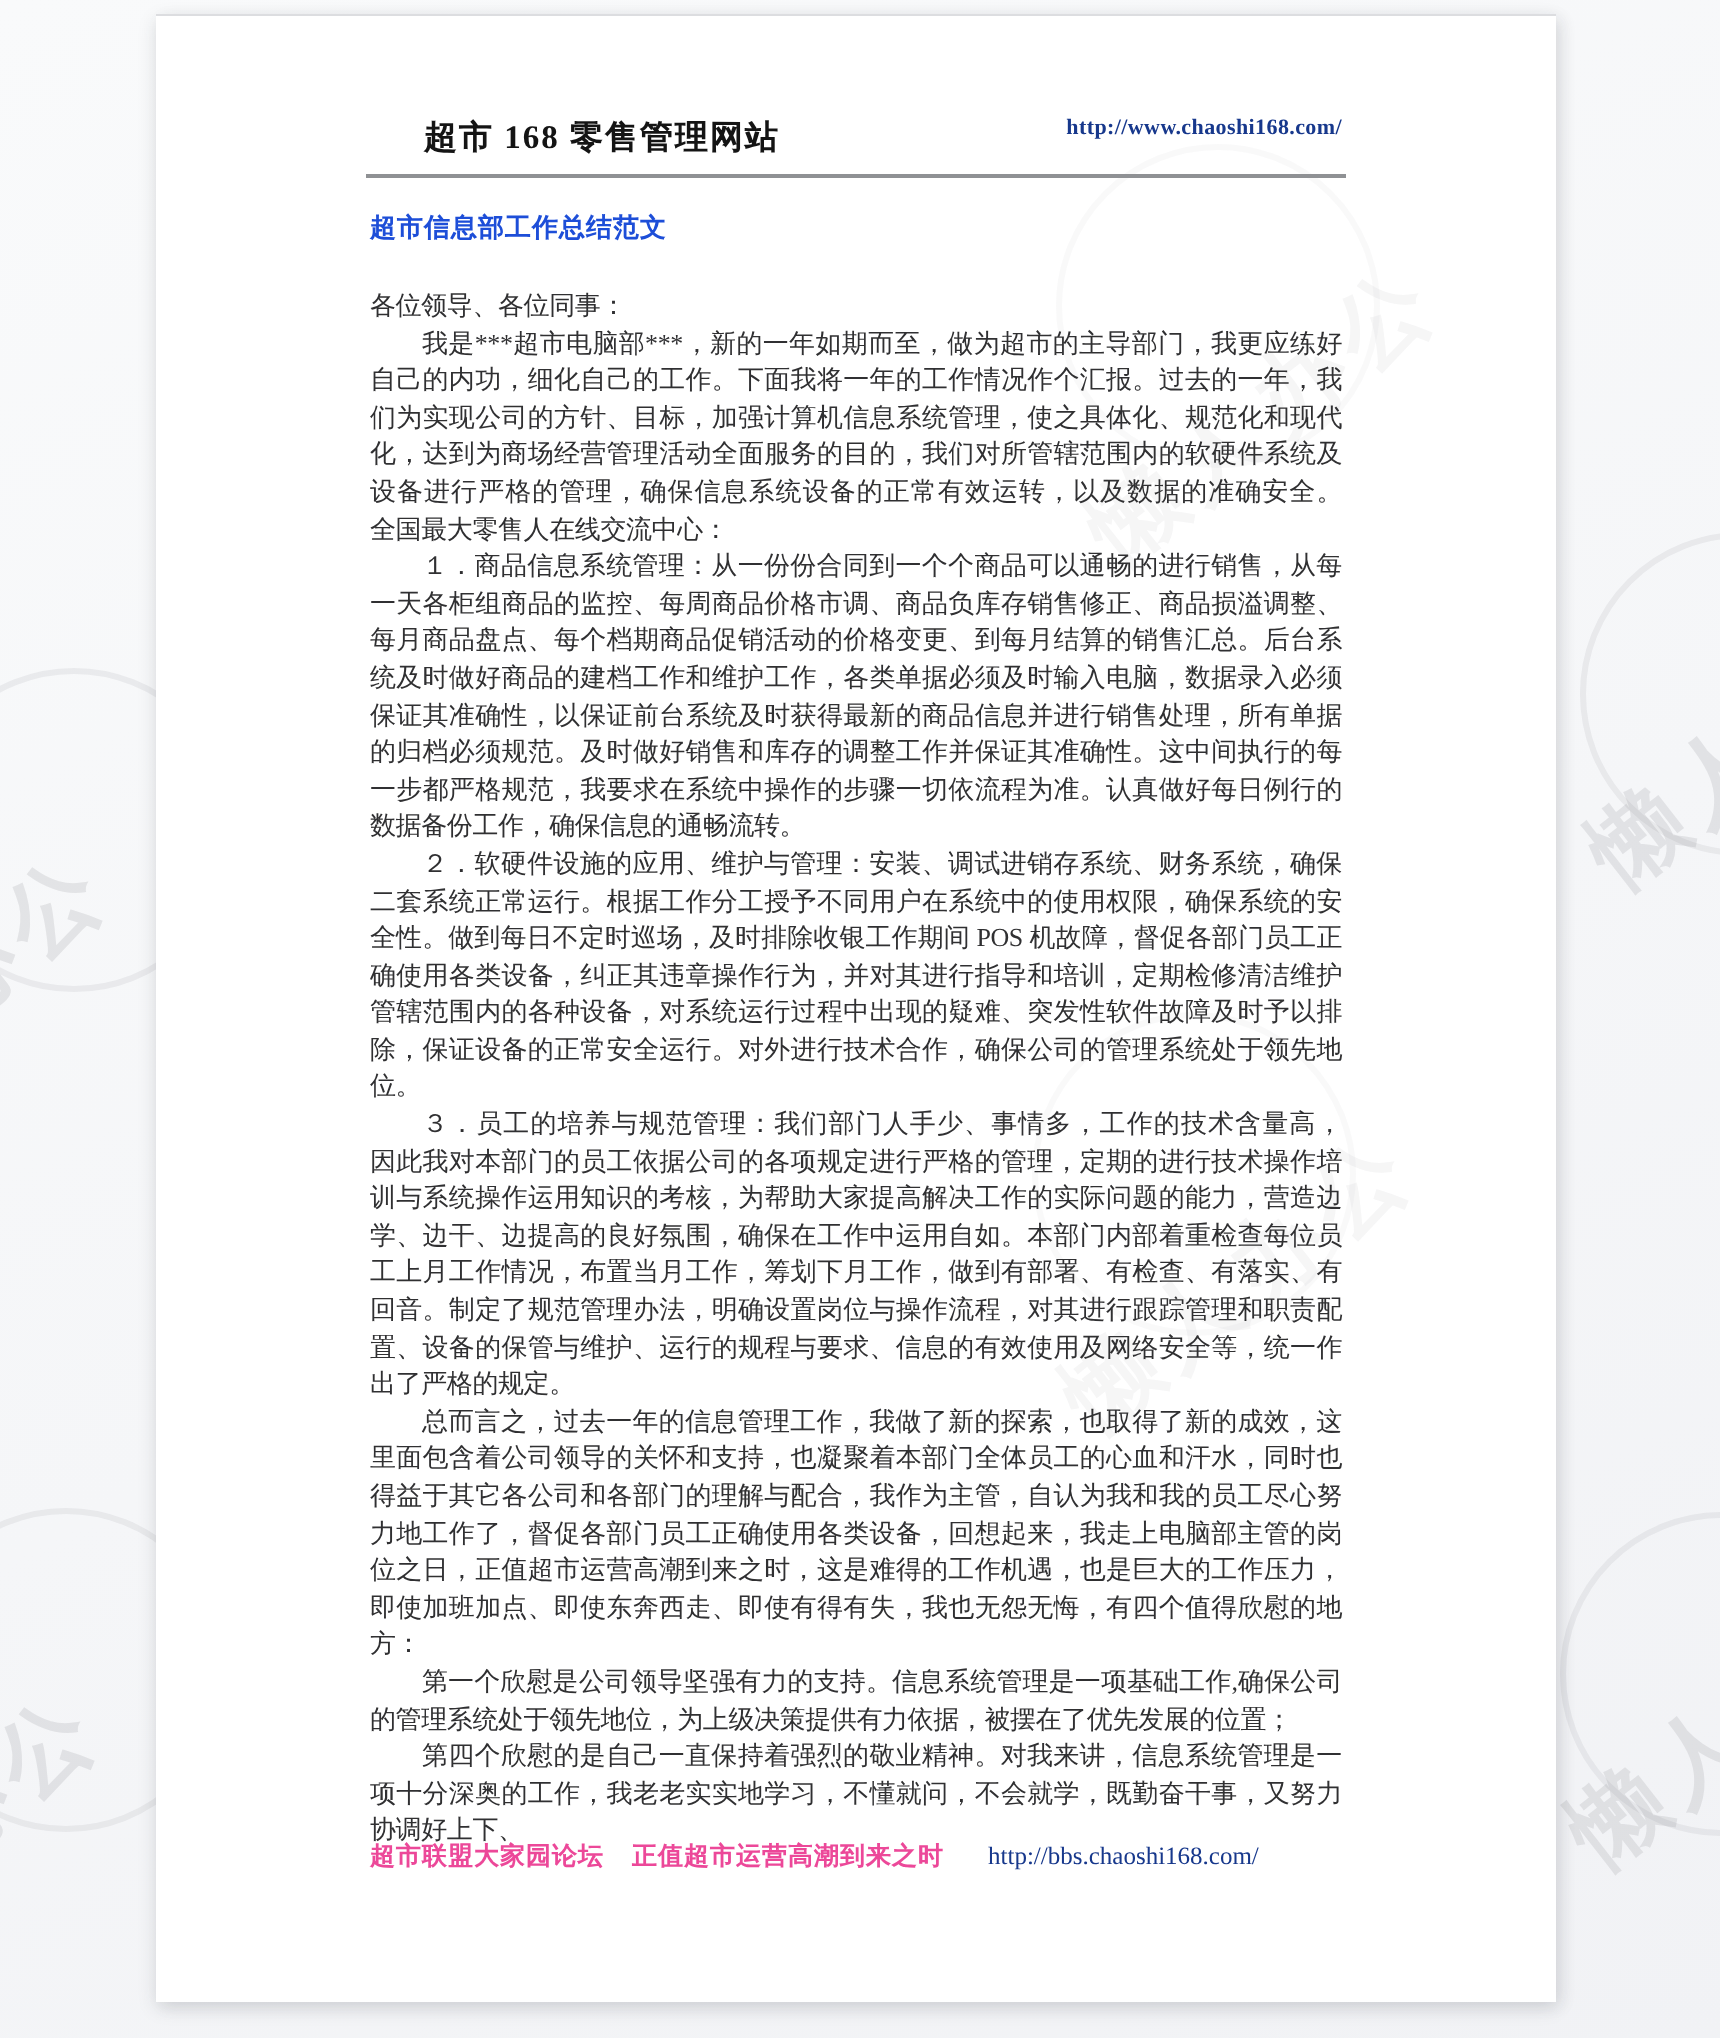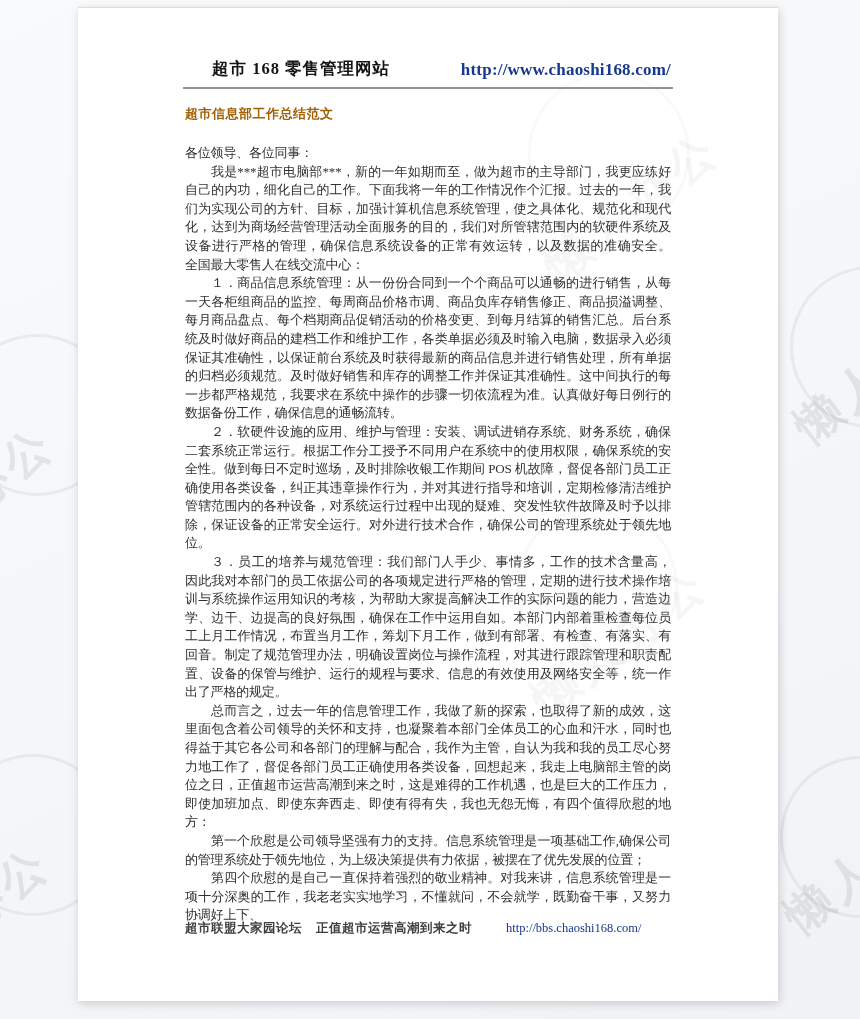--- a/index.html
+++ b/index.html
@@ -35,56 +35,56 @@
     border-top:1px solid #dcdde0;
     box-shadow:0 3px 9px rgba(40,45,55,0.13),3px 2px 8px rgba(40,45,55,0.07);
   }
   .wm-on-page{opacity:0.45;z-index:1;}
   .wm-page-1{left:432px;top:98px;}
   .wm-page-2{left:420px;top:532px;}
 
   .page-content{position:relative;z-index:2;padding:0 107px;}
 
   
-  .doc-header{display:flex;align-items:flex-end;padding-top:50px;}
+  .doc-header{display:flex;align-items:flex-start;padding-top:50px;}
   .site-name{
     margin-left:27px;font-size:16.5px;font-weight:700;color:#141414;letter-spacing:1px;
     font-family:"Liberation Serif","DejaVu Serif",serif;
   }
   .site-url{
-    margin-left:auto;font-size:17px;font-weight:700;color:#17388c;
+    margin-left:auto;font-size:11px;font-weight:700;color:#17388c;
     text-decoration:none;letter-spacing:0.2px;
   }
   .divider{height:2px;background:#8f9194;margin:7px -2px 0 -2px;}
 
   
   .doc-title{
-    margin:16px 0 0 0;font-size:13px;font-weight:700;color:#a16207;
+    margin:16px 0 0 0;font-size:13px;font-weight:700;color:#1d4ed8;
     font-family:Liberation Serif, serif;letter-spacing:0.5px;
   }
 
   
   .doc-body{margin-top:21px;width:486px;}
   .doc-body p.para{
     margin:0;font-size:13px;line-height:18.6px;color:#303032;
     text-align:justify;letter-spacing:-0.2px;
   }
   .doc-body p.para.indent{text-indent:2em;}
 
   
   .doc-footer{
     position:absolute;left:107px;right:107px;top:912px;z-index:2;
     display:flex;align-items:baseline;white-space:nowrap;
   }
   .forum-name,.forum-tagline{
-    font-size:12.5px;font-weight:700;color:#404040;
+    font-size:12.5px;font-weight:700;color:#ec4899;
     font-family:"Liberation Sans","DejaVu Sans",sans-serif;letter-spacing:0.5px;
   }
   .forum-tagline{margin-left:14px;}
-  .forum-url{margin-left:34px;font-size:12.5px;color:#17388c;text-decoration:none;}
+  .forum-url{margin-left:22px;font-size:12.5px;color:#17388c;text-decoration:none;}
 </style>
 </head>
 <body>
 
 <div class="canvas">
 
   <div class="wm wm-left-1">
     <span class="wm-circle"></span>
     <span class="wm-text">办公</span>
   </div>

